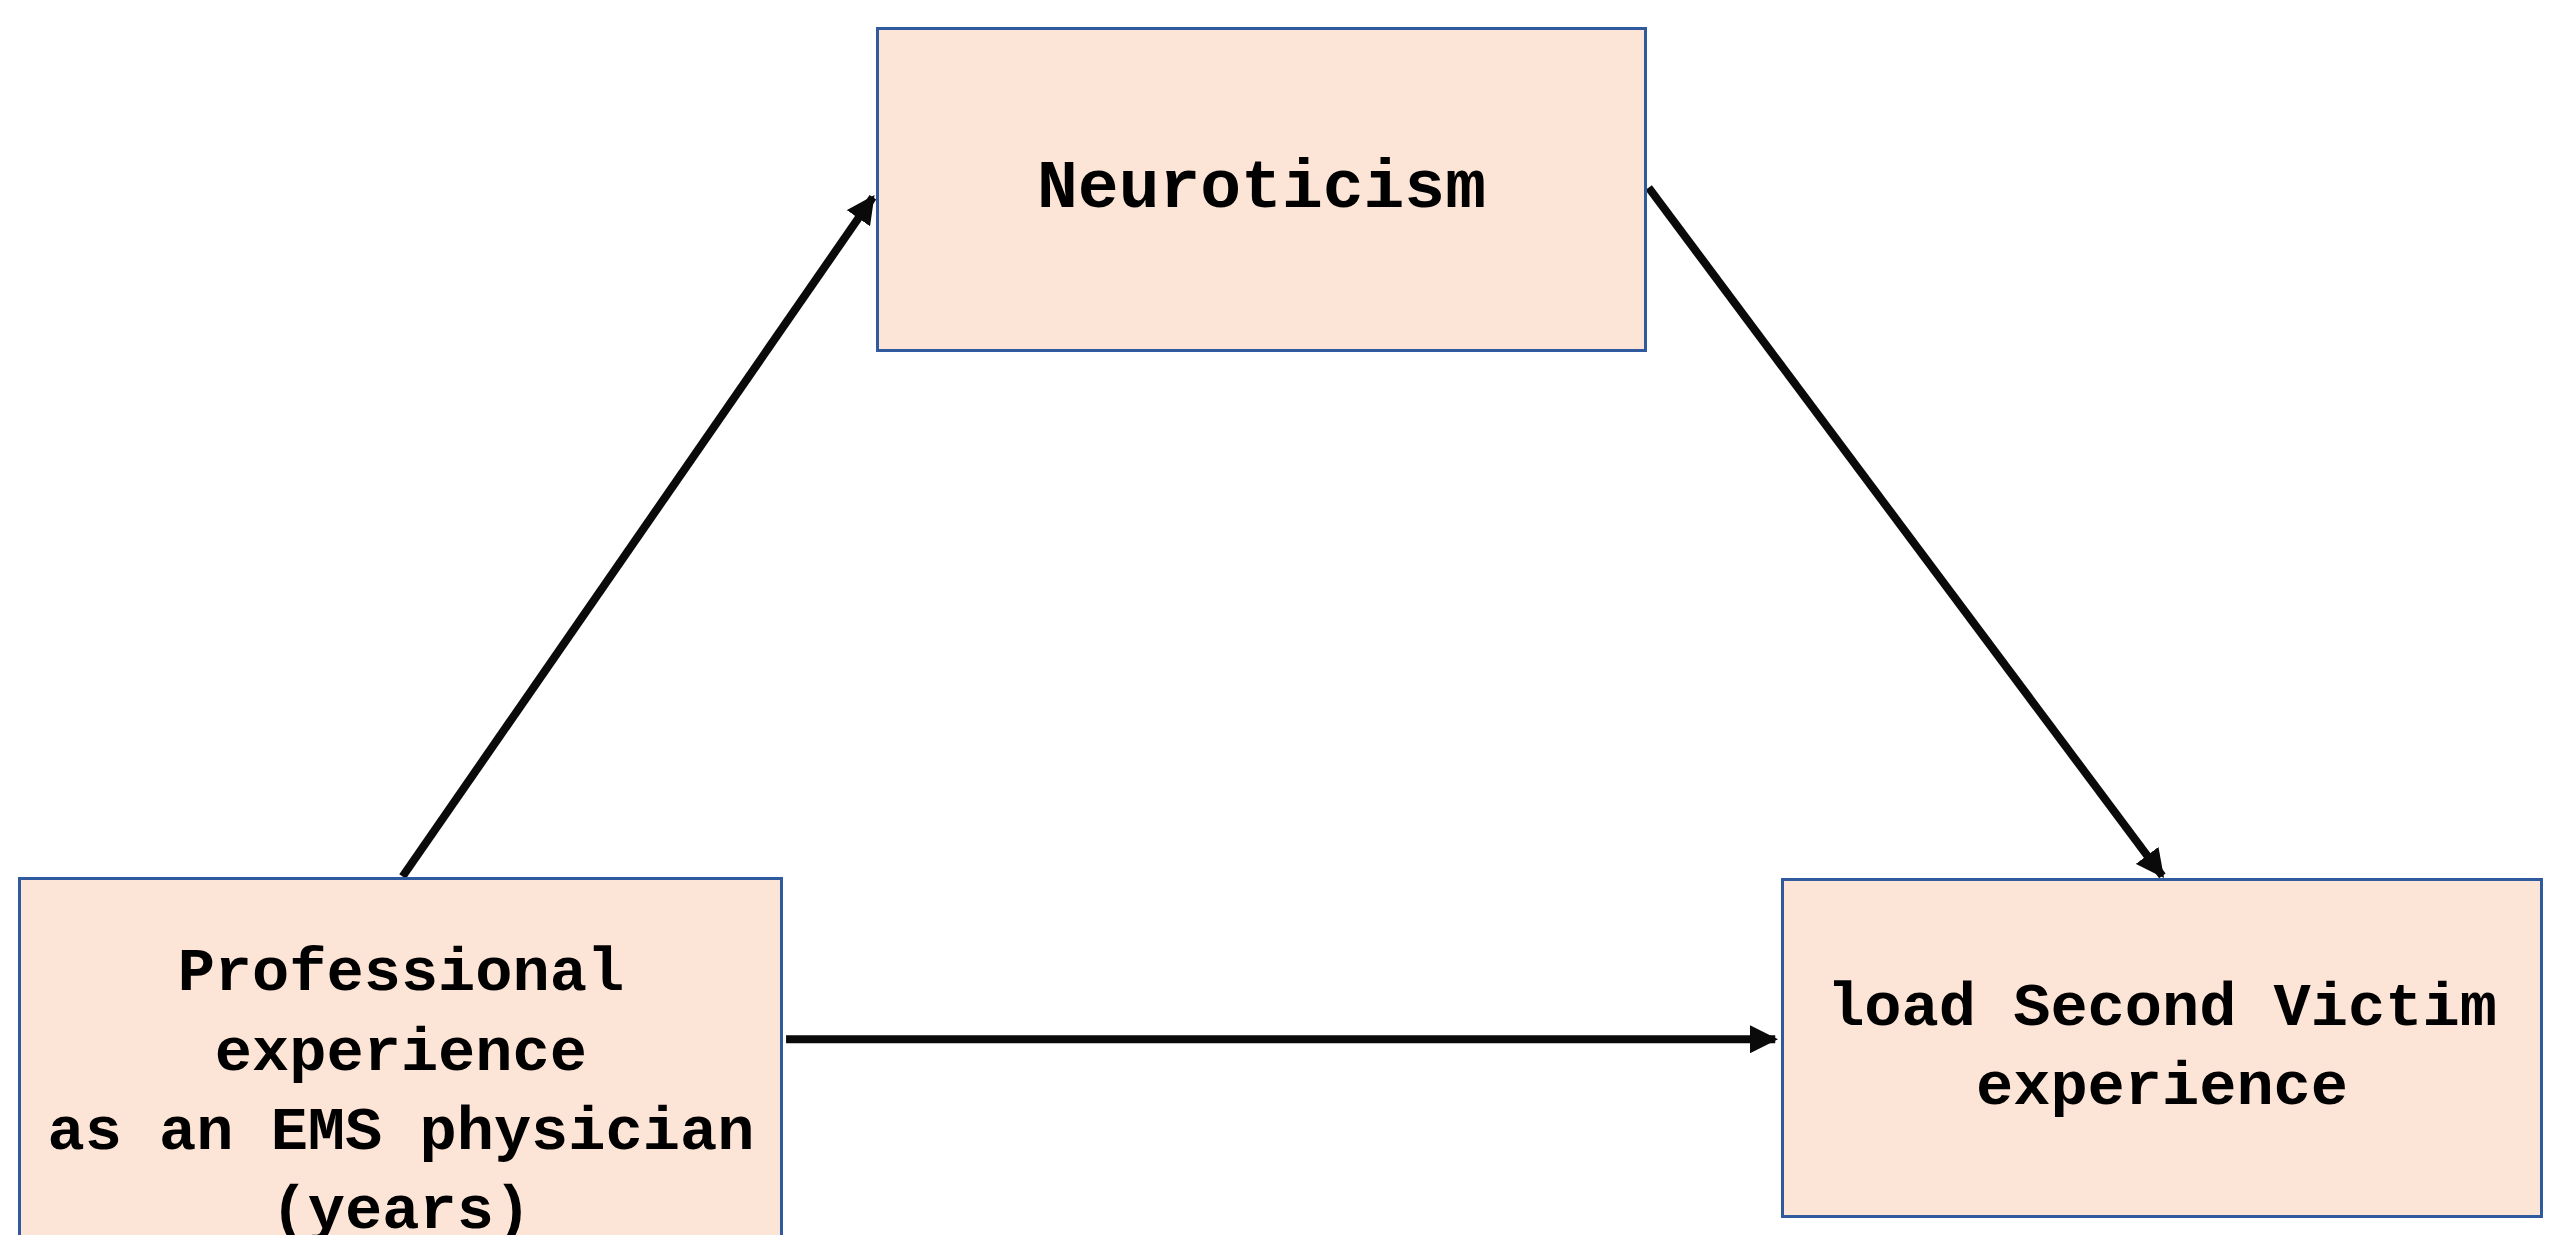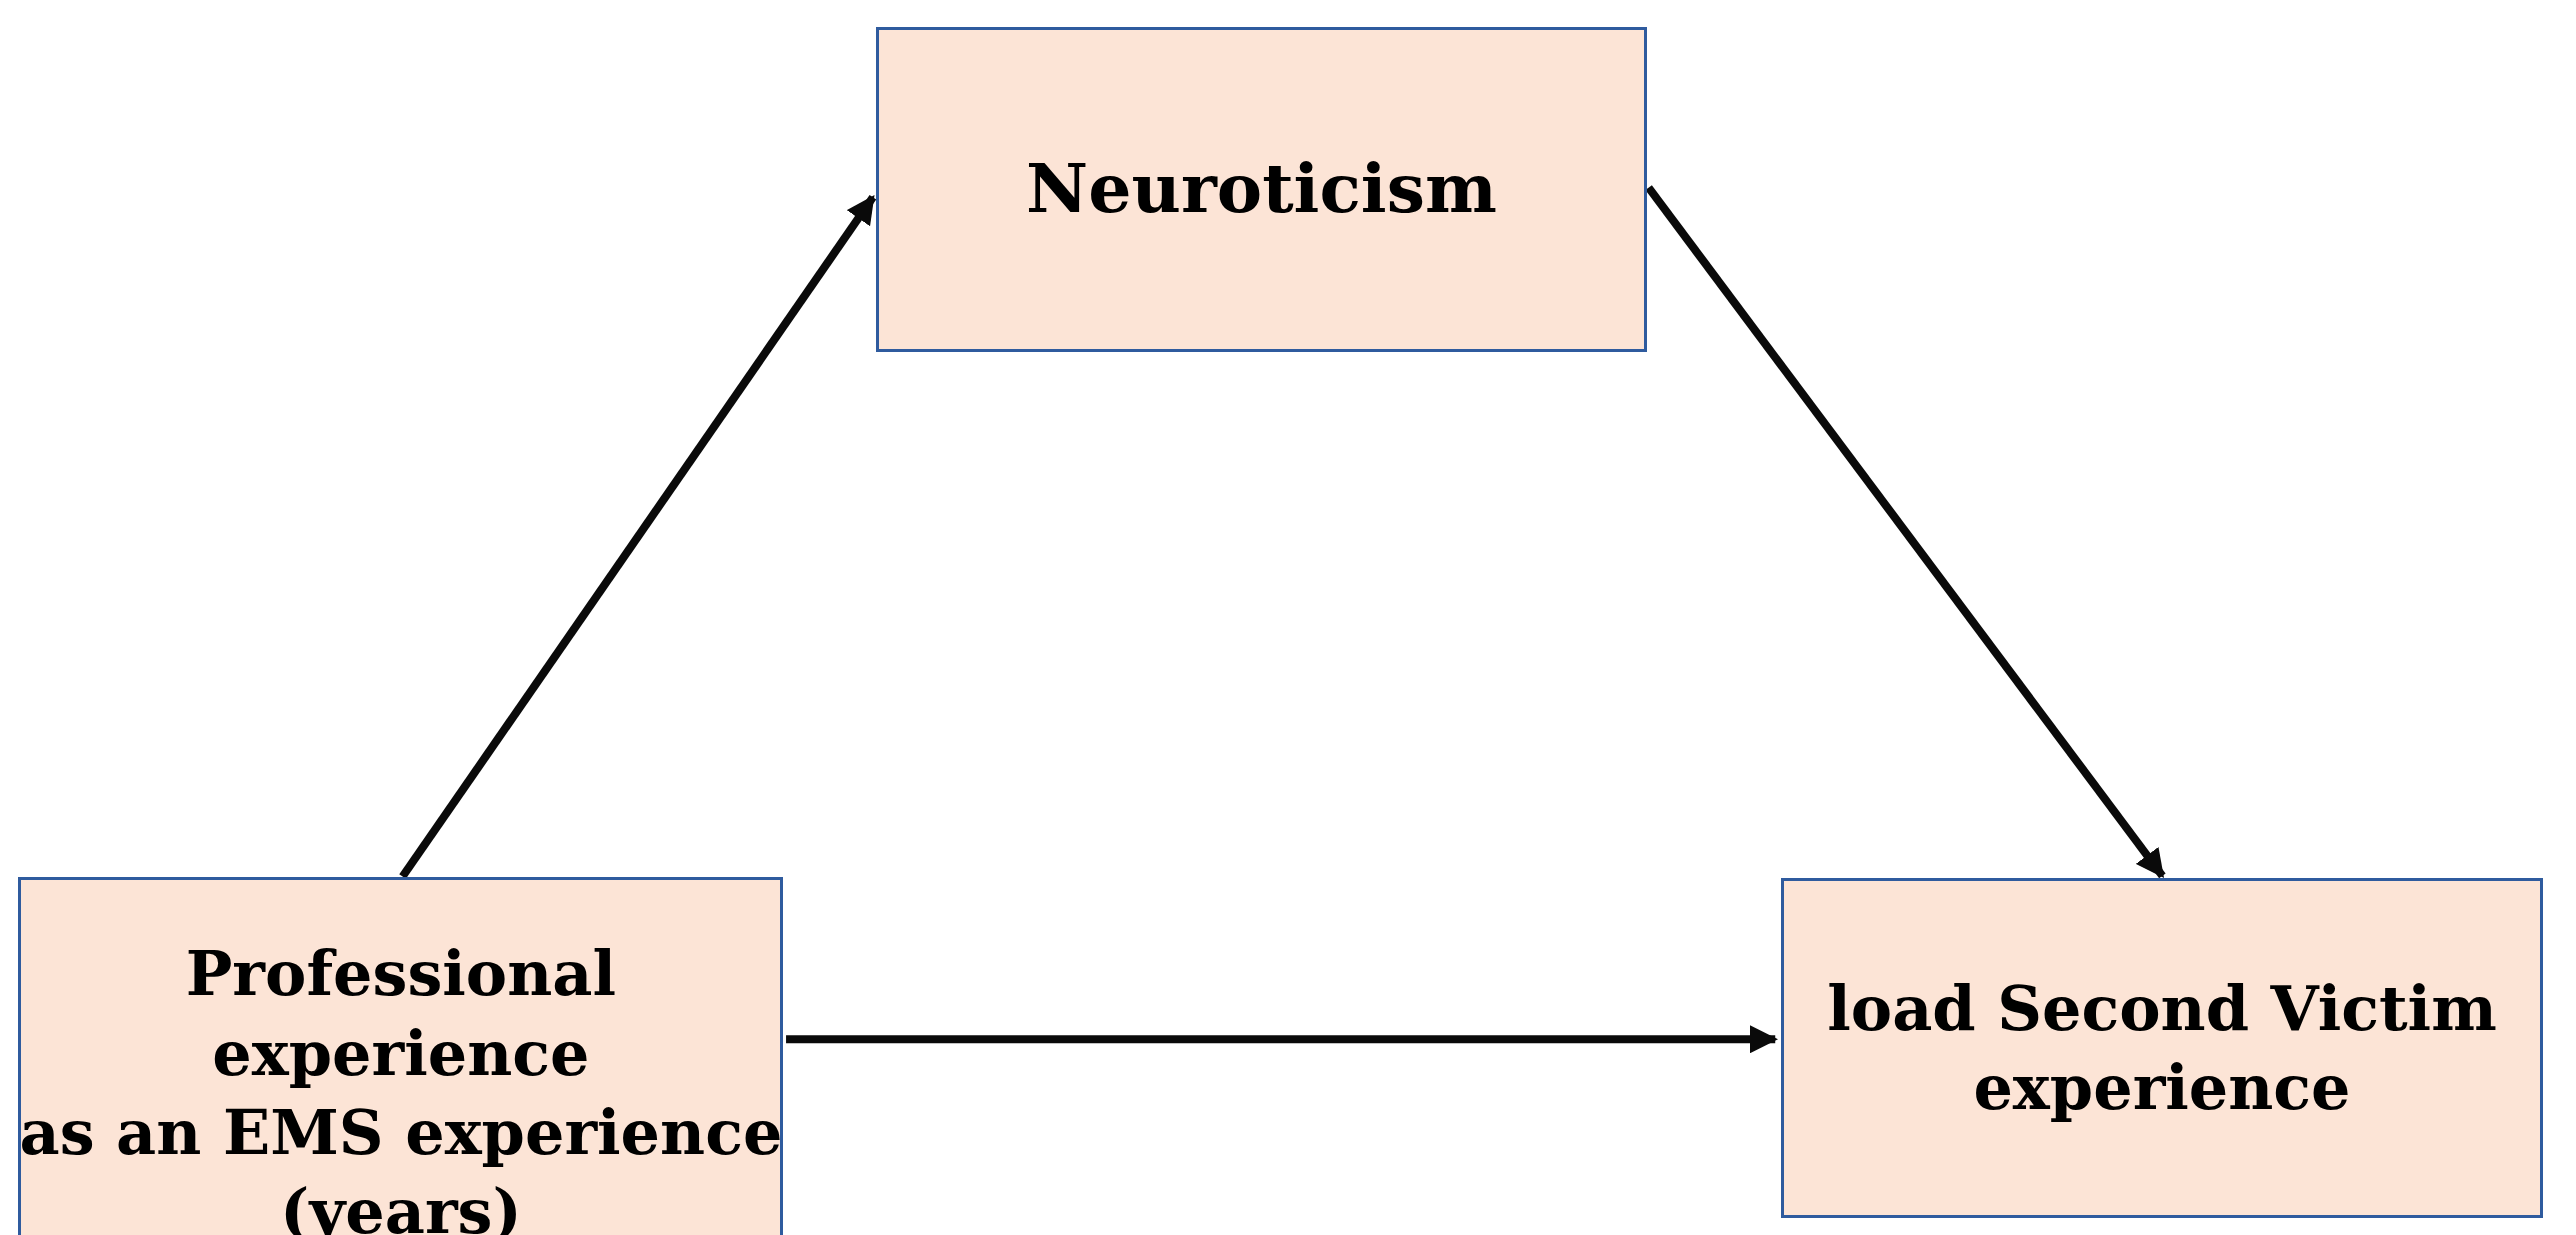--- a/index.html
+++ b/index.html
@@ -23,20 +23,21 @@
     background:var(--node-fill);
     border:3.7px solid var(--node-border);
     display:flex;
     flex-direction:column;
     align-items:center;
     justify-content:center;
     text-align:left;
     color:var(--text);
     font-weight:700;
     z-index:2;
+    font-family:Liberation Mono, monospace;
   }
   .node .line{
     line-height:1.28;
     white-space:nowrap;
   }
   #box-neuroticism{
     left:876px; top:26.5px; width:771px; height:325px;
     font-size:68px;
   }
   #box-professional{
@@ -76,21 +77,21 @@
     <path class="arrow" d="M 1068 1412 L 2412 1412" marker-end="url(#head)"></path>
   </svg>
 
   <div class="node" id="box-neuroticism">
     <div class="line">Neuroticism</div>
   </div>
 
   <div class="node" id="box-professional">
     <div class="line">Professional</div>
     <div class="line">experience</div>
-    <div class="line">as an EMS experience</div>
+    <div class="line">as an EMS physician</div>
     <div class="line">(years)</div>
   </div>
 
   <div class="node" id="box-symptom">
     <div class="line">load Second Victim</div>
     <div class="line">experience</div>
   </div>
 
 </div>
 

